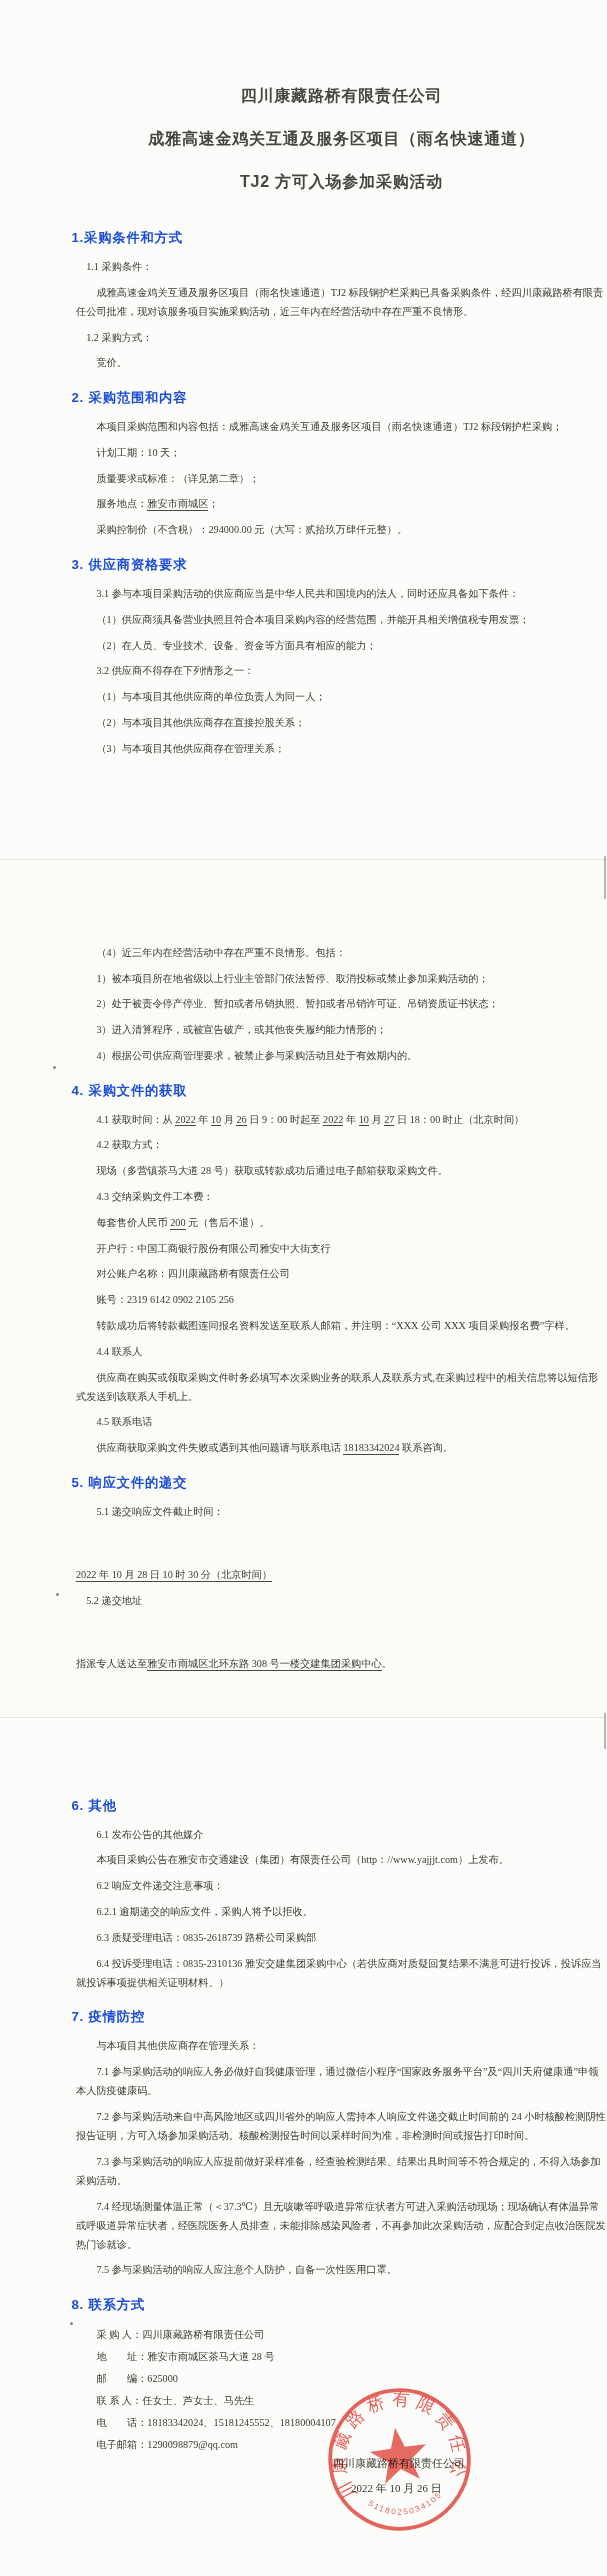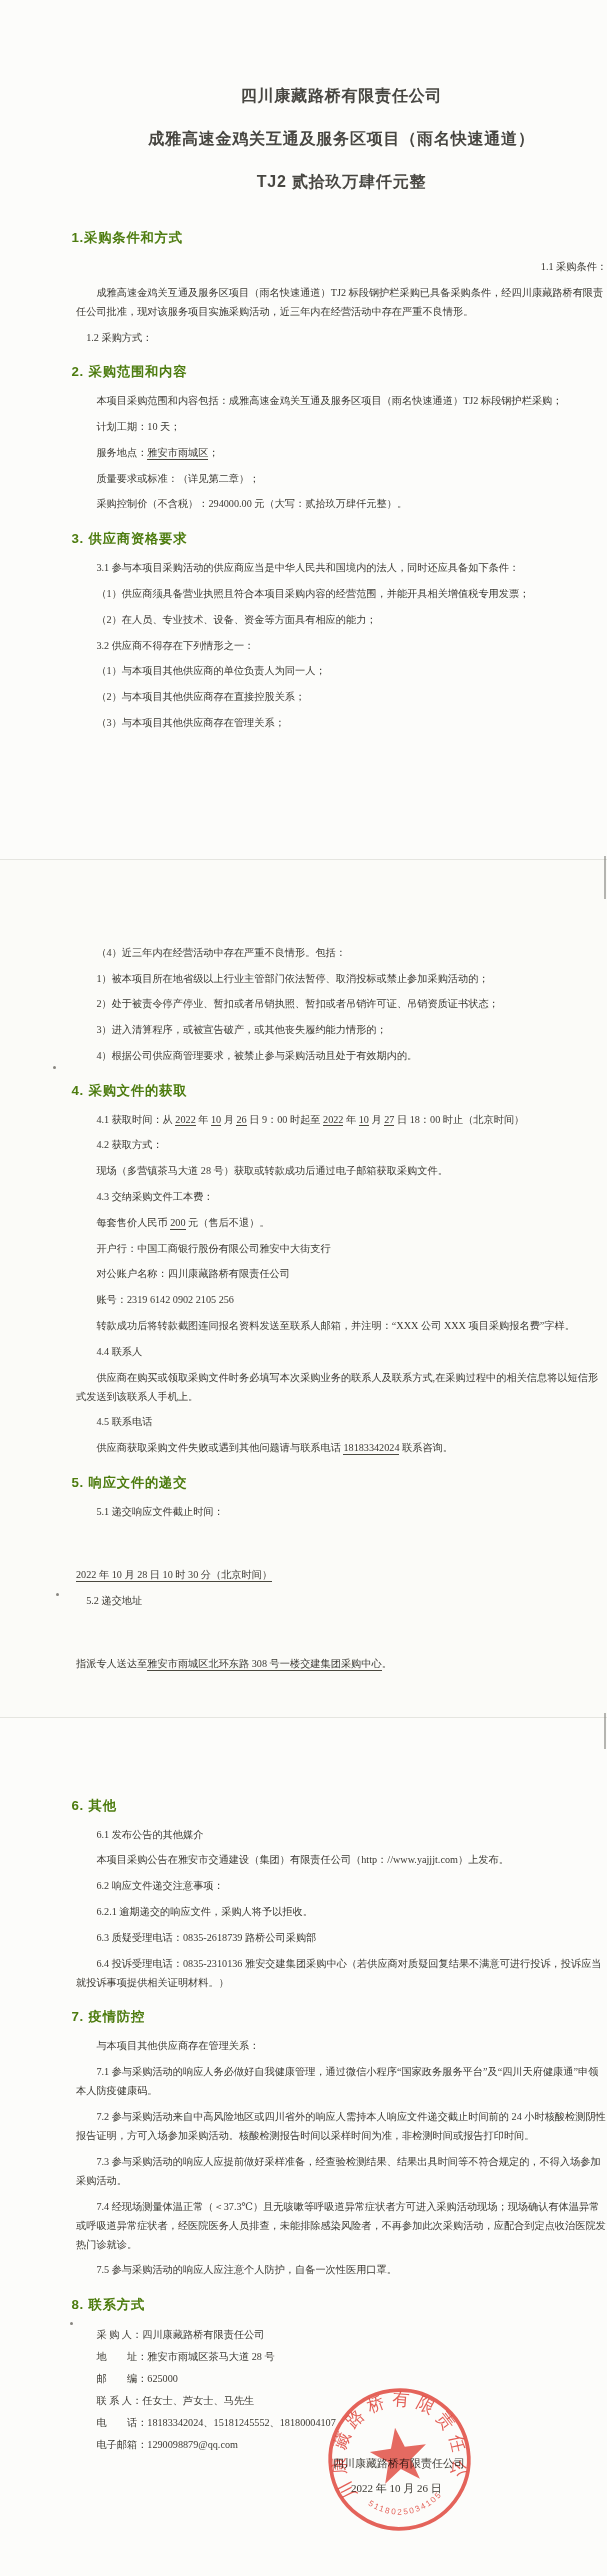--- a/index.html
+++ b/index.html
@@ -4,51 +4,52 @@
 <style>
   html,body{margin:0;padding:0;background:#ffffff;}
   .sheet{position:relative;width:607px;font-family:"Liberation Serif","DejaVu Serif",serif;color:#3a3832;}
   .page{position:relative;box-sizing:border-box;padding-left:76px;overflow:hidden;}
   .page-1{height:859px;padding-top:74px;background:#fcfcfa;}
   .page-2{height:858px;padding-top:76px;background:#fbfbf8;border-top:0.8px solid #e5e5e0;}
   .page-3{height:1079px;padding-top:62px;background:#fcfcfa;border-top:0.8px solid #e5e5e0;}
   .scan-top{position:absolute;top:0;left:0;width:100%;height:1.5px;background:#d9d9d4;}
   .edge-mark{position:absolute;right:0.8px;width:2.3px;background:#7a7a74;opacity:.55;}
   .title-line{text-align:center;font-family:"Liberation Sans","DejaVu Sans",sans-serif;font-weight:bold;font-size:16px;line-height:43px;color:#474641;letter-spacing:0.8px;}
-  .sec-h{font-family:"Liberation Sans","DejaVu Sans",sans-serif;font-weight:bold;font-size:13.3px;line-height:18px;color:#4d7c0f;margin:16.7px 0 10px -4.6px;letter-spacing:0.8px;}
+  .sec-h{font-family:"Liberation Sans","DejaVu Sans",sans-serif;font-weight:bold;font-size:13.3px;line-height:18px;color:#1d4ed8;margin:16.7px 0 10px -4.6px;letter-spacing:0.8px;}
   .para{font-size:10.2px;line-height:19px;margin:6.8px 0;text-indent:2em;}
   .para.no-indent{text-indent:0;margin-top:44px;}
   .u{border-bottom:0.8px solid #4a483f;padding-bottom:0.8px;}
   .contact-row{font-size:10.2px;line-height:22px;text-indent:2em;white-space:nowrap;}
   .sig-block{position:absolute;left:333px;top:733px;width:175px;font-size:11px;color:#3c3a34;line-height:25px;z-index:2;}
   .sig-date{padding-left:18px;}
   .stamp{position:absolute;left:325px;top:667px;width:149px;height:149px;z-index:3;mix-blend-mode:multiply;transform:rotate(-8deg);opacity:.92;}
   .speck{position:absolute;background:#55534c;border-radius:50%;opacity:.7;}
 </style>
 </head>
 <body>
 
 <div class="sheet">
   <div class="scan-top"></div>
 
   <div class="page page-1">
     <div class="title-line">四川康藏路桥有限责任公司</div>
     <div class="title-line">成雅高速金鸡关互通及服务区项目（雨名快速通道）</div>
-    <div class="title-line">TJ2 贰拾玖万肆仟元整</div>
+    <div class="title-line">TJ2 方可入场参加采购活动</div>
 
     <div class="sec-h" style="margin-top:26px;">1.采购条件和方式</div>
-    <div class="para" style="text-indent:1em;text-align:right;">1.1 采购条件：</div>
+    <div class="para" style="text-indent:1em;">1.1 采购条件：</div>
     <div class="para">成雅高速金鸡关互通及服务区项目（雨名快速通道）TJ2 标段钢护栏采购已具备采购条件，经四川康藏路桥有限责任公司批准，现对该服务项目实施采购活动，近三年内在经营活动中存在严重不良情形。</div>
     <div class="para" style="text-indent:1em;">1.2 采购方式：</div>
+    <div class="para">竞价。</div>
 
     <div class="sec-h">2. 采购范围和内容</div>
     <div class="para">本项目采购范围和内容包括：成雅高速金鸡关互通及服务区项目（雨名快速通道）TJ2 标段钢护栏采购；</div>
     <div class="para">计划工期：10 天；</div>
+    <div class="para">质量要求或标准：（详见第二章）；</div>
     <div class="para"><span>服务地点：</span><span class="u">雅安市雨城区</span><span>；</span></div>
-    <div class="para">质量要求或标准：（详见第二章）；</div>
     <div class="para">采购控制价（不含税）：294000.00 元（大写：贰拾玖万肆仟元整）。</div>
 
     <div class="sec-h">3. 供应商资格要求</div>
     <div class="para">3.1 参与本项目采购活动的供应商应当是中华人民共和国境内的法人，同时还应具备如下条件：</div>
     <div class="para">（1）供应商须具备营业执照且符合本项目采购内容的经营范围，并能开具相关增值税专用发票；</div>
     <div class="para">（2）在人员、专业技术、设备、资金等方面具有相应的能力；</div>
     <div class="para">3.2 供应商不得存在下列情形之一：</div>
     <div class="para">（1）与本项目其他供应商的单位负责人为同一人；</div>
     <div class="para">（2）与本项目其他供应商存在直接控股关系；</div>
     <div class="para">（3）与本项目其他供应商存在管理关系；</div>

